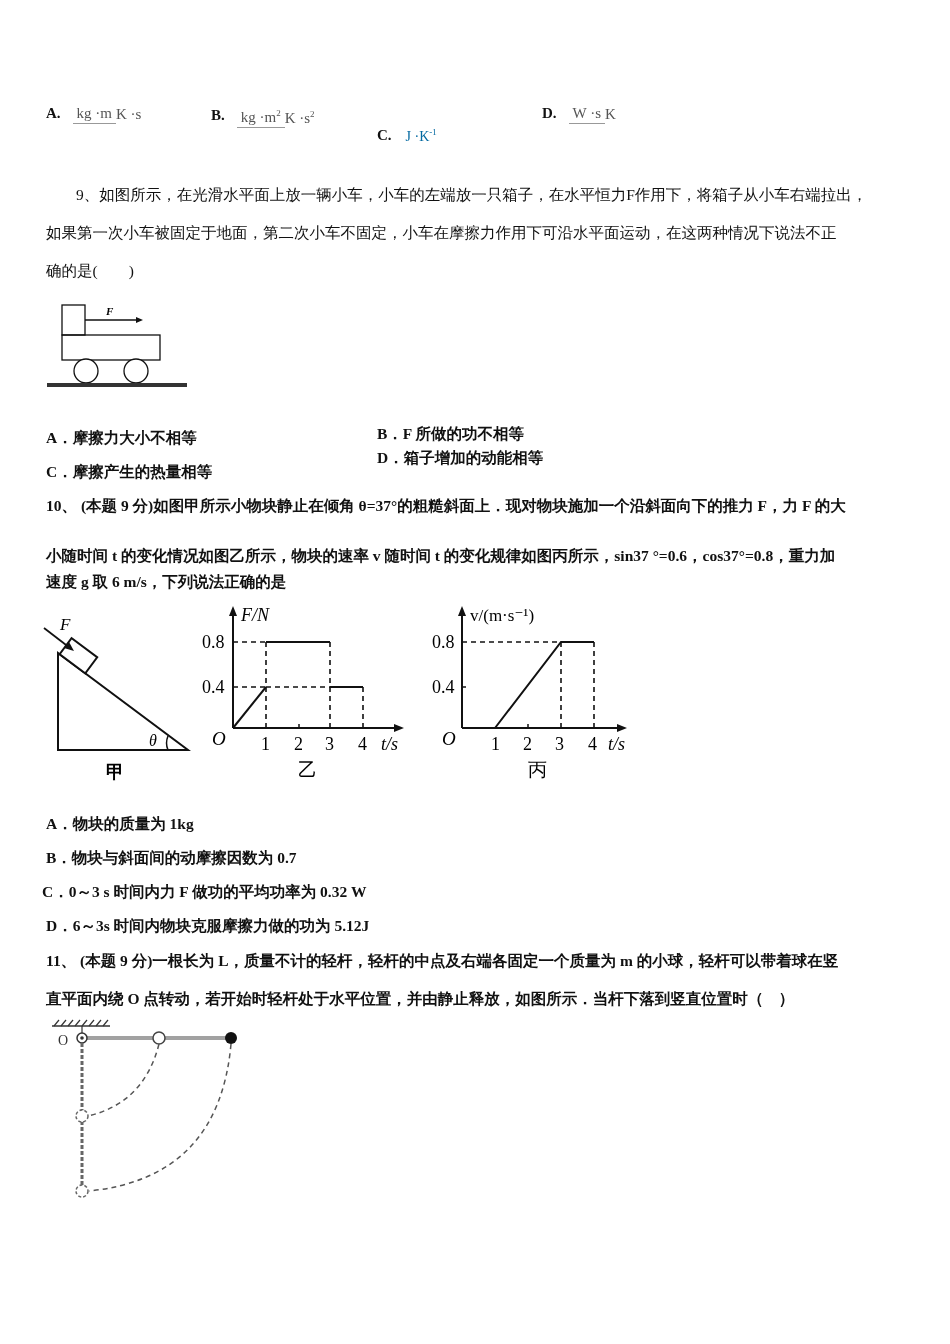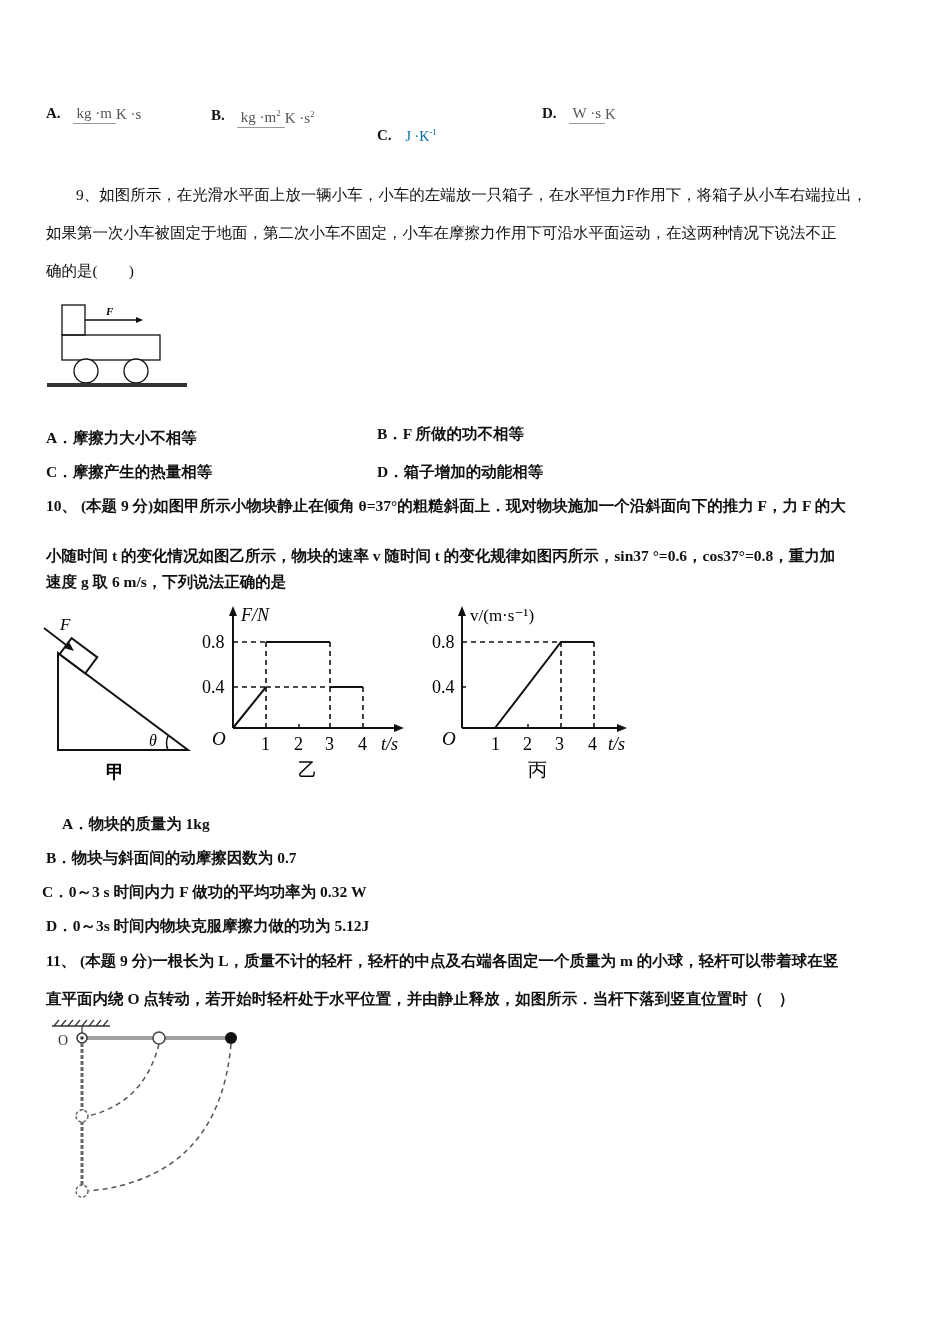--- a/index.html
+++ b/index.html
@@ -55,21 +55,21 @@
   <polygon points="92,17 99,20 92,23" fill="#111"></polygon>
   <text x="62" y="15" font-size="11" font-style="italic" font-weight="bold">F</text>
   <circle cx="42" cy="71" r="12" fill="#fff" stroke="#111" stroke-width="1.3"></circle>
   <circle cx="92" cy="71" r="12" fill="#fff" stroke="#111" stroke-width="1.3"></circle>
   <rect x="3" y="83" width="140" height="4" fill="#333"></rect>
 </svg>
 
 <div class="abs txt" style="left:46px;top:428px;"><span class="bold">A．</span><span class="bold">摩擦力大小不相等</span></div>
 <div class="abs txt" style="left:377px;top:424px;"><span class="bold">B．</span><span class="bold">F 所做的功不相等</span></div>
 <div class="abs txt" style="left:46px;top:462px;"><span class="bold">C．</span><span class="bold">摩擦产生的热量相等</span></div>
-<div class="abs txt" style="left:377px;top:462px;"><span class="bold">D．</span><span class="bold">箱子增加的动能相等</span></div>
+<div class="abs txt" style="left:377px;top:448px;"><span class="bold">D．</span><span class="bold">箱子增加的动能相等</span></div>
 
 <div class="abs txt bold" style="left:46px;top:496px;">10、 (本题 9 分)如图甲所示小物块静止在倾角 θ=37°的粗糙斜面上．现对物块施加一个沿斜面向下的推力 F，力 F 的大</div>
 <div class="abs txt bold" style="left:46px;top:534px;margin-top:12px;">小随时间 t 的变化情况如图乙所示，物块的速率 v 随时间 t 的变化规律如图丙所示，sin37 °=0.6，cos37°=0.8，重力加</div>
 <div class="abs txt bold" style="left:46px;top:572px;">速度 g 取 6 m/s，下列说法正确的是</div>
 
 <svg class="abs" style="left:40px;top:608px;" width="160" height="180" viewBox="0 0 160 180">
   <polygon points="18,45 18,142 148,142" fill="none" stroke="#111" stroke-width="2"></polygon>
   <g transform="rotate(36.7 18 45)">
     <rect x="20" y="25" width="32" height="20" fill="#fff" stroke="#111" stroke-width="2"></rect>
   </g>
@@ -128,24 +128,24 @@
   <text x="2" y="93" font-size="18">0.4</text>
   <text x="12" y="145" font-size="19" font-style="italic">O</text>
   <text x="61" y="150" font-size="18">1</text>
   <text x="93" y="150" font-size="18">2</text>
   <text x="125" y="150" font-size="18">3</text>
   <text x="158" y="150" font-size="18">4</text>
   <text x="178" y="150" font-size="18" font-style="italic">t/s</text>
   <text x="98" y="176" font-size="19">丙</text>
 </svg>
 
-<div class="abs txt bold" style="left:46px;top:814px;margin-left:16px;"><span>A．</span><span>物块的质量为 1kg</span></div>
+<div class="abs txt bold" style="left:46px;top:814px;"><span>A．</span><span>物块的质量为 1kg</span></div>
 <div class="abs txt bold" style="left:46px;top:848px;"><span>B．</span><span>物块与斜面间的动摩擦因数为 0.7</span></div>
 <div class="abs txt bold" style="left:42px;top:882px;"><span>C．</span><span>0～3 s 时间内力 F 做功的平均功率为 0.32 W</span></div>
-<div class="abs txt bold" style="left:46px;top:916px;"><span>D．</span><span>0～3s 时间内物块克服摩擦力做的功为 5.12J</span></div>
+<div class="abs txt bold" style="left:46px;top:916px;"><span>D．</span><span>6～3s 时间内物块克服摩擦力做的功为 5.12J</span></div>
 
 <div class="abs txt bold" style="left:46px;top:951px;">11、 (本题 9 分)一根长为 L，质量不计的轻杆，轻杆的中点及右端各固定一个质量为 m 的小球，轻杆可以带着球在竖</div>
 <div class="abs txt bold" style="left:46px;top:989px;">直平面内绕 O 点转动，若开始时轻杆处于水平位置，并由静止释放，如图所示．当杆下落到竖直位置时（　）</div>
 
 <svg class="abs" style="left:44px;top:1018px;" width="210" height="185" viewBox="0 0 210 185">
   <line x1="8" y1="8" x2="66" y2="8" stroke="#333" stroke-width="1.5"></line>
   <g stroke="#333" stroke-width="1.2">
     <line x1="10" y1="8" x2="15" y2="2"></line>
       <line x1="17" y1="8" x2="22" y2="2"></line>
     <line x1="24" y1="8" x2="29" y2="2"></line>

